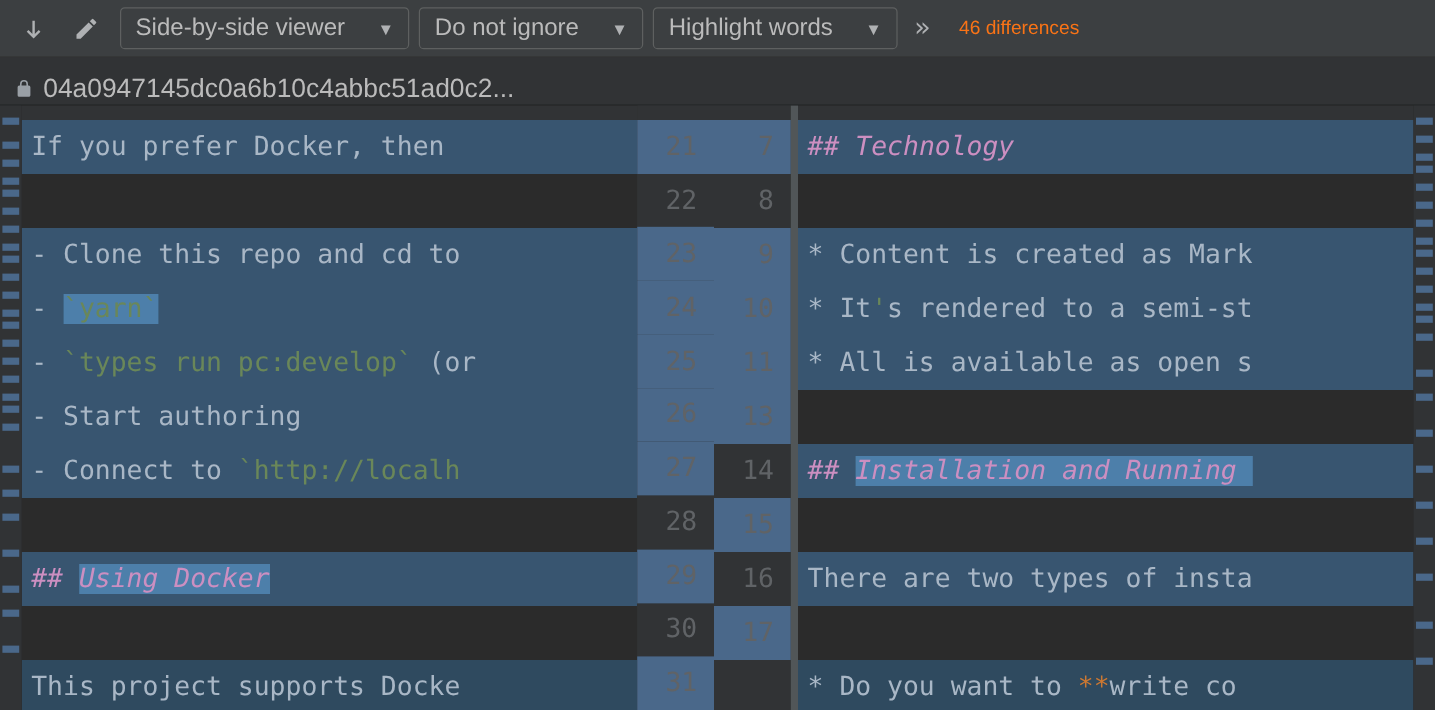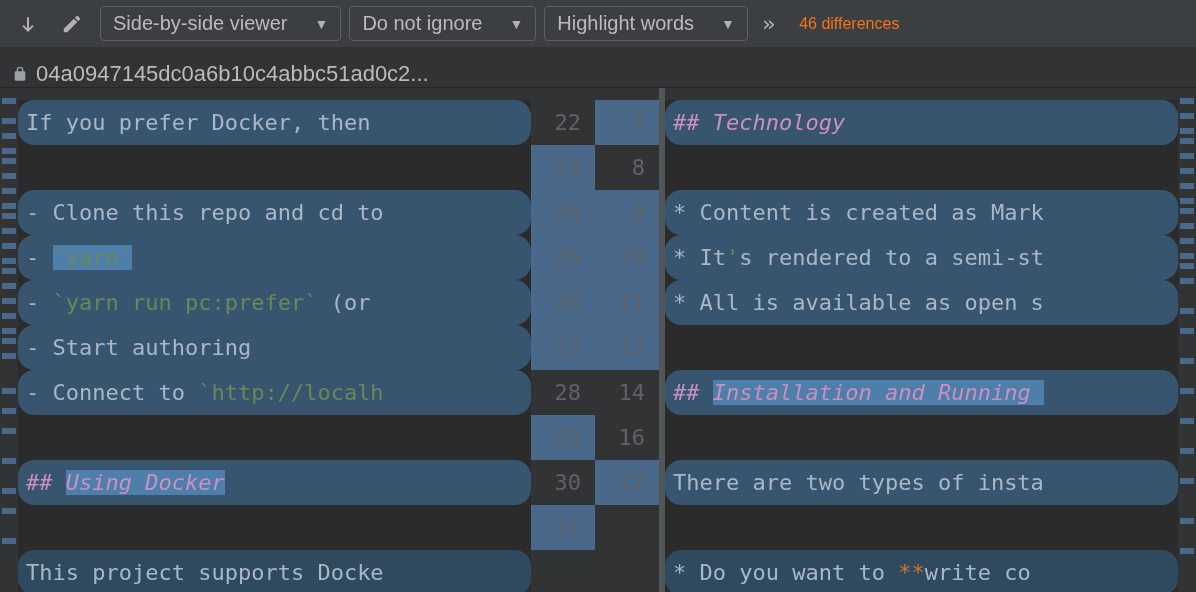--- a/index.html
+++ b/index.html
@@ -103,21 +103,20 @@
 .line {
   height: 45px;
   display: flex;
   align-items: center;
   padding: 0 8px;
   font-size: 22px;
   font-family: 'Menlo', 'Monaco', monospace;
   white-space: pre;
   overflow: hidden;
   color: #a9b7c6;
-  border-radius: 16px;
 }
 .gutter-num {
   height: 45px;
   display: flex;
   align-items: center;
   justify-content: flex-end;
   padding: 0 14px;
   font-size: 22px;
   color: #606366;
   font-family: 'Menlo', monospace;
@@ -229,53 +228,55 @@
       <div class="marker" style="top: 450px; height: 6px;"></div>
     </div>
 
   <div class="left-pane-wrap">
     <div class="pane" id="left-pane">
       <div class="spacer-top"></div>
     <div class="line bg-change"><span class="">If you prefer Docker, then</span></div>
         <div class="line"></div>
         <div class="line bg-change"><span class="">- Clone this repo and cd to</span></div>
         <div class="line bg-change"><span class="">- </span><span class="code-inline hl-word">`yarn`</span></div>
-        <div class="line bg-change"><span class="">- </span><span class="code-inline">`yarn run pc:prefer`</span><span class=""> (or</span></div>
+        <div class="line bg-change"><span class="">- </span><span class="code-inline">`types run pc:develop`</span><span class=""> (or</span></div>
         <div class="line bg-change"><span class="">- Start authoring</span></div>
         <div class="line bg-change"><span class="">- Connect to </span><span class="code-inline">`http://localh</span></div>
         <div class="line"></div>
         <div class="line bg-change"><span class="heading hash">## </span><span class="heading hl-word">Using Docker</span></div>
         <div class="line"></div>
         <div class="line bg-change-dim"><span class="">This project supports Docke</span></div>
       </div>
   </div>
 
   <div class="gutter-col">
     <div class="gutter-half" id="left-gutter">
         <div class="gut-spacer-top gut-plain"></div>
+        <div class="gutter-num gut-change">21</div>
         <div class="gutter-num gut-plain">22</div>
         <div class="gutter-num gut-change">23</div>
         <div class="gutter-num gut-change">24</div>
         <div class="gutter-num gut-change">25</div>
         <div class="gutter-num gut-change">26</div>
         <div class="gutter-num gut-change">27</div>
         <div class="gutter-num gut-plain">28</div>
         <div class="gutter-num gut-change">29</div>
         <div class="gutter-num gut-plain">30</div>
         <div class="gutter-num gut-change">31</div>
       </div>
     <div class="gutter-half" id="right-gutter">
         <div class="gut-spacer-top gut-plain"></div>
         <div class="gutter-num gut-change">7</div>
         <div class="gutter-num gut-plain">8</div>
         <div class="gutter-num gut-change">9</div>
         <div class="gutter-num gut-change">10</div>
         <div class="gutter-num gut-change">11</div>
         <div class="gutter-num gut-change">13</div>
         <div class="gutter-num gut-plain">14</div>
+        <div class="gutter-num gut-change">15</div>
         <div class="gutter-num gut-plain">16</div>
         <div class="gutter-num gut-change">17</div>
       </div>
   </div>
 
   <div class="divider"></div>
 
   <div class="right-pane-wrap">
     <div class="pane" id="right-pane">
       <div class="spacer-top"></div>

